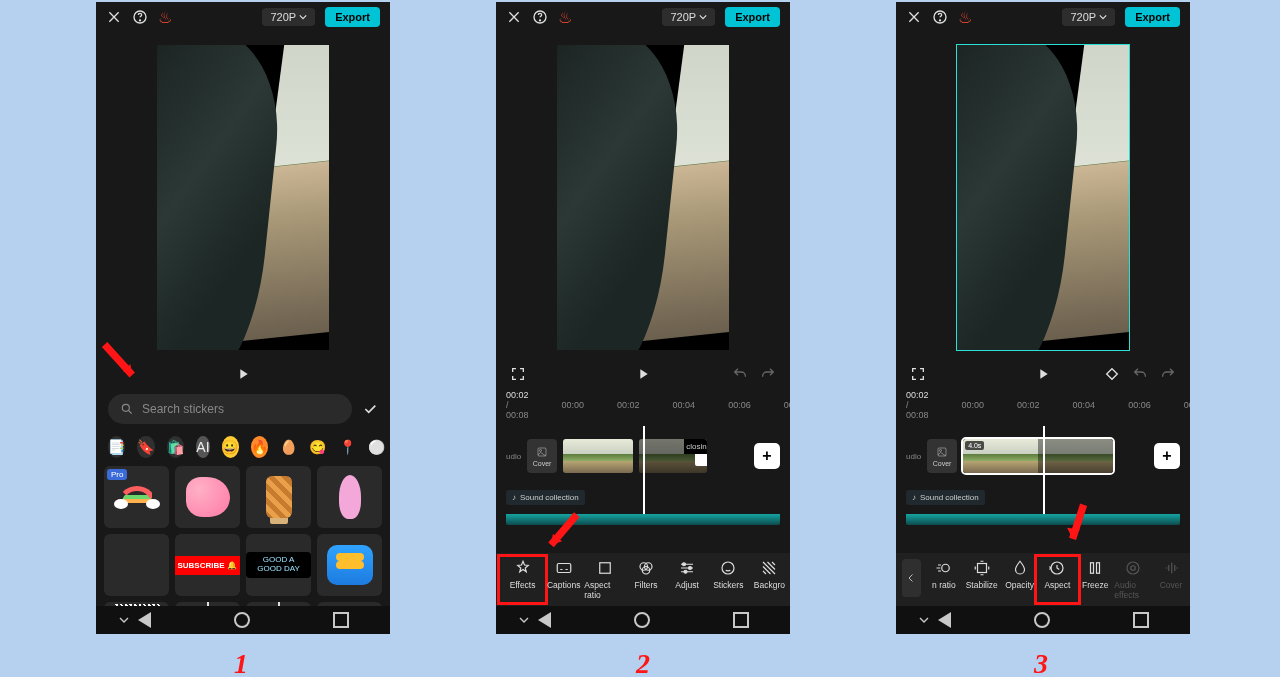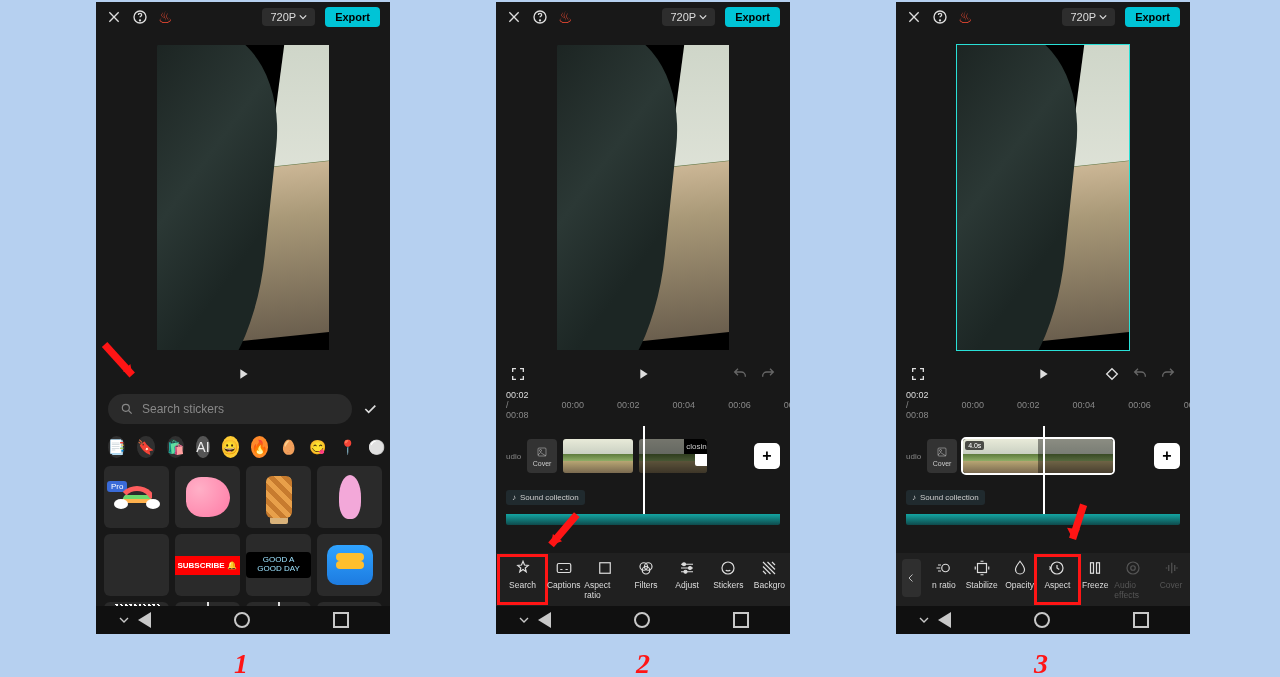--- a/index.html
+++ b/index.html
@@ -78,21 +78,21 @@
   
   .search-row { display:flex; align-items:center; gap:10px; padding: 8px 12px; }
   .search-box {
     flex:1; background:#2a2a2a; border-radius:18px; height:30px;
     display:flex; align-items:center; padding:0 12px; gap:8px; color:#888; font-size:12px;
   }
   .catbar { display:flex; gap:12px; padding: 4px 12px 8px; align-items:center; }
   .cdot { width:22px; height:22px; border-radius:50%; display:flex; align-items:center; justify-content:center; font-size:14px; }
   .sticker-grid { display:grid; grid-template-columns:repeat(4,1fr); gap:6px; padding:0 8px; }
   .st { background:#2a2a2a; border-radius:6px; height:62px; display:flex; align-items:center; justify-content:center; position:relative; overflow:hidden;}
-  .pro-badge { position:absolute; top:3px; left:3px; background:#3a6bd8; color:#fff; font-size:8px; padding:1px 4px; border-radius:3px;margin-top:12px;}
+  .pro-badge { position:absolute; top:3px; left:3px; background:#3a6bd8; color:#fff; font-size:8px; padding:1px 4px; border-radius:3px;}
   .rainbow { width:40px; height:22px; border-radius:22px 22px 0 0; border:5px solid transparent;
     border-top:5px solid #ff5e5e; box-shadow: 0 -4px 0 #ffb14d inset, 0 -8px 0 #6cd86c inset; position:relative;}
   .rainbow::before,.rainbow::after{content:"";position:absolute;width:14px;height:10px;background:#fff;border-radius:50%;bottom:-6px;}
   .rainbow::before{left:-8px}.rainbow::after{right:-8px}
   .pink-sw{ width:44px;height:40px;background:radial-gradient(circle at 30% 30%,#ffb0c7,#ff7aa5);border-radius:40% 60% 55% 45%;}
   .pop { width:26px; height:42px; background:repeating-linear-gradient(45deg,#c77b2e 0 5px,#e8a04a 5px 10px); border-radius:6px; box-shadow:0 10px 0 -4px #d9b27a;}
   .cotton{ width:22px;height:44px;background:#f3a8d9;border-radius:50% 50% 40% 40%;}
   .sub-box{ background:#ff0000;color:#fff;font-size:8px;font-weight:700;padding:5px 6px;border-radius:3px;display:flex;align-items:center;gap:3px;}
   .good-day{font-size:8px;line-height:1.1;text-align:center;background:#000;color:#9de3ff;padding:4px;border-radius:4px;}
   .blue-rect{width:46px;height:40px;background:linear-gradient(180deg,#2fa3ff,#1d7be0);border-radius:10px;display:flex;align-items:center;justify-content:center;}
@@ -368,21 +368,21 @@
         <span>Sound collection</span>
       </span>
   </div>
   <div class="wave"></div>
 
   <div class="tool-row">
     <div class="tool hl-box">
       <svg viewBox="0 0 24 24" stroke="#ddd" stroke-width="1.6" fill="none">
           <path d="M12 3l2 5 5 .5-4 3.5 1.3 5L12 14l-4.3 3 1.3-5-4-3.5 5-.5z"></path>
         </svg>
-      <span>Search</span>
+      <span>Effects</span>
     </div>
     <div class="tool">
       <svg viewBox="0 0 24 24" stroke="#ddd" stroke-width="1.6" fill="none">
           <rect x="3" y="6" width="18" height="12" rx="2"></rect>
           <path d="M7 14h3M14 14h3"></path>
         </svg>
       <span>Captions</span>
     </div>
     <div class="tool">
       <svg viewBox="0 0 24 24" stroke="#ddd" stroke-width="1.6" fill="none">

